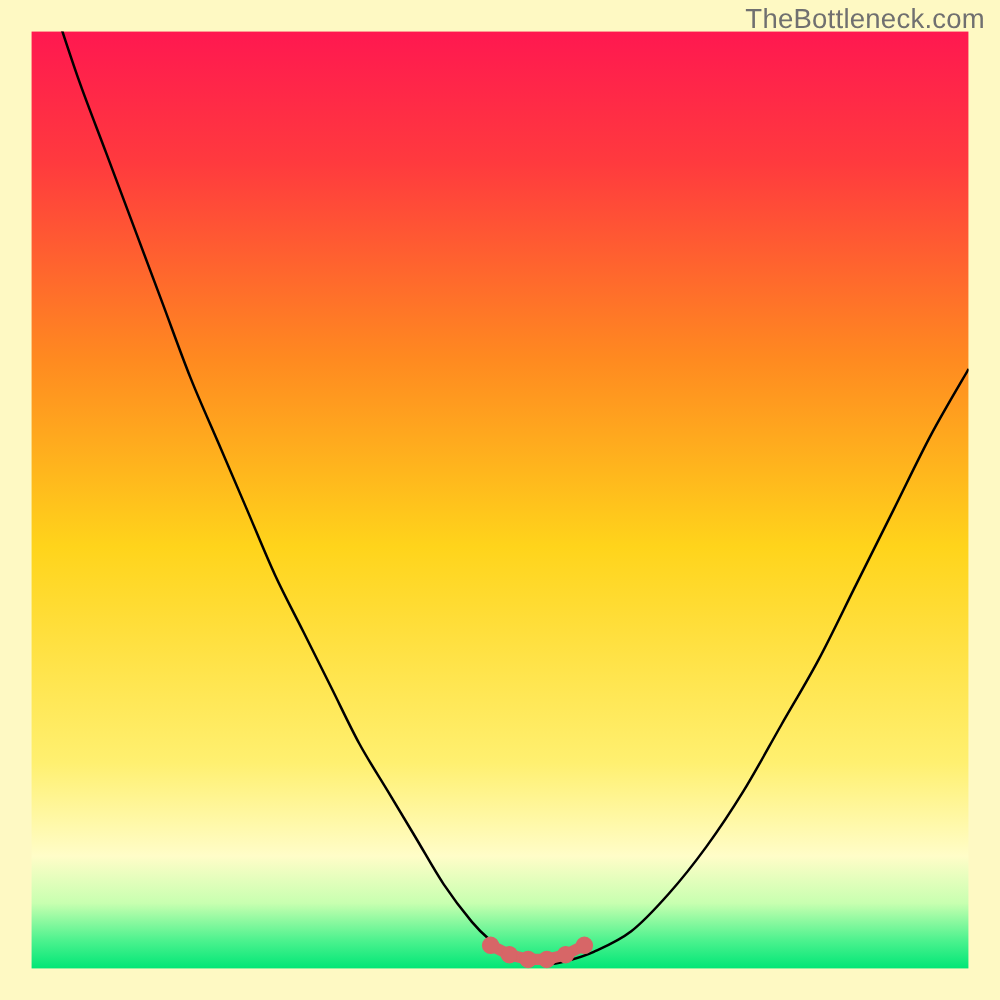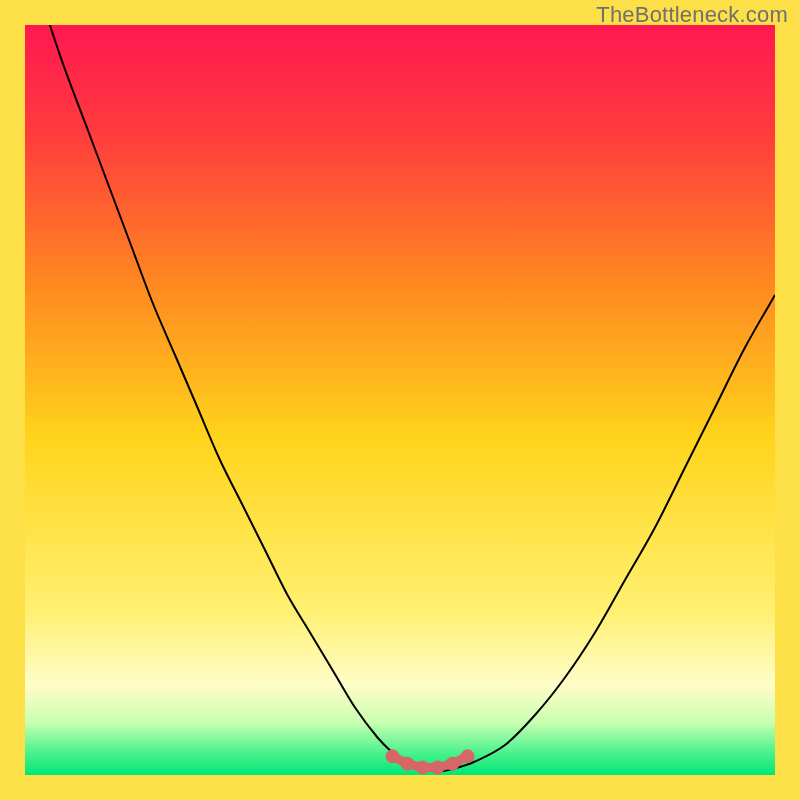--- a/index.html
+++ b/index.html
@@ -8,21 +8,21 @@
     width: 800px;
     height: 800px;
     overflow: hidden;
     background: #000;
     font-family: Arial, Helvetica, sans-serif;
   }
   .outer {
     position: relative;
     width: 800px;
     height: 800px;
-    background: #fde047;
+    background: #fef9c3;
   }
   .attribution {
     position: absolute;
     top: 2px;
     right: 12px;
     color: #707070;
     font-size: 22px;
     letter-spacing: 0.2px;
     z-index: 20;
   }

